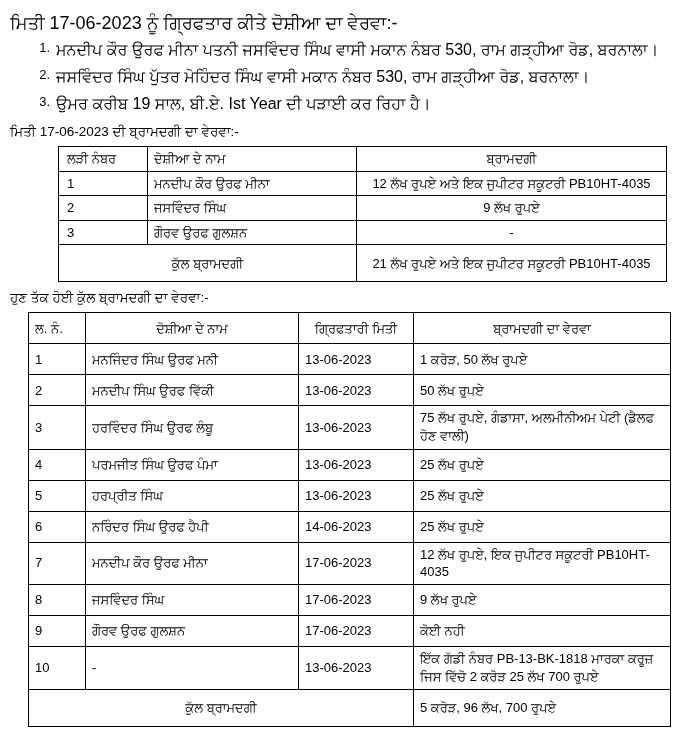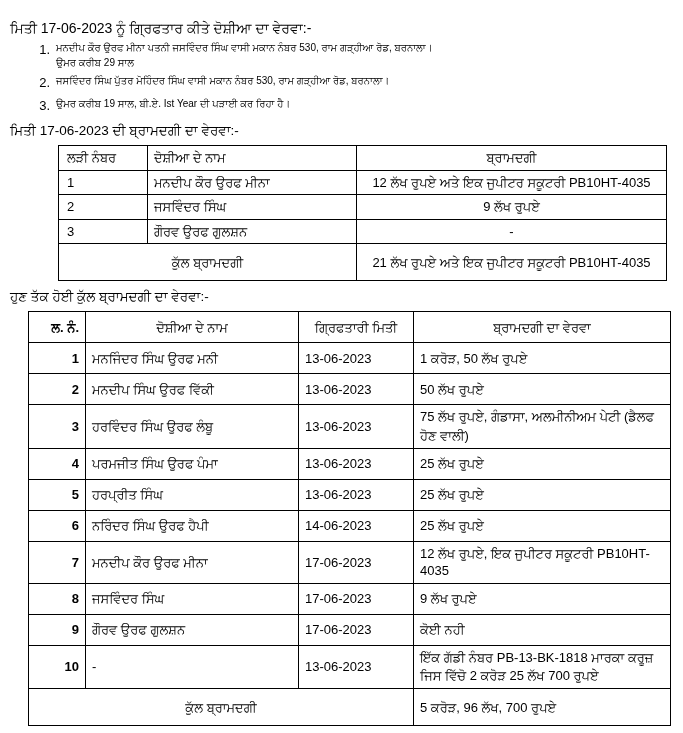--- a/index.html
+++ b/index.html
@@ -15,23 +15,23 @@
     position: relative;
     overflow: hidden;
   }
   .page {
     width: 683px;
     height: 733px;
     padding: 8px 10px 0 10px;
     box-sizing: border-box;
   }
   .heading {
-    font-size: 14px;
+    font-size: 18px;
     line-height: 1.45;
-    margin: 10px 0 2px 0;
+    margin: 2px 0 2px 0;
     white-space: nowrap;
   }
   ol.dossier-list {
     list-style: none;
     margin: 2px 0 6px 0;
     padding: 0 0 0 22px;
   }
   ol.dossier-list > li {
     display: flex;
     align-items: flex-start;
@@ -41,21 +41,21 @@
     width: 24px;
     flex: 0 0 24px;
     font-size: 13px;
     line-height: 1.5;
     text-align: right;
     padding-right: 6px;
     box-sizing: border-box;
   }
   .li-body {
     flex: 1 1 auto;
-    font-size: 10px;
+    font-size: 16px;
     line-height: 1.5;
   }
   .li-body .line2 {
     display: block;
   }
   .section-title {
     font-size: 13.5px;
     margin: 8px 0 6px 0;
   }
   table {
@@ -79,21 +79,21 @@
   #recovery-summary-table .c-name { width: 196px; }
   #recovery-summary-table .c-rec { width: auto; text-align: center; }
   #recovery-summary-table .total-label {
     text-align: center;
   }
   
   #recovery-detail-table {
     width: 643px;
     margin: 4px 0 0 18px;
   }
-  #recovery-detail-table .d-sr { width: 44px; text-align: right; font-weight: bold; }
+  #recovery-detail-table .d-sr { width: 44px; text-align: left; }
   #recovery-detail-table .d-name { width: 200px; }
   #recovery-detail-table .d-date { width: 102px; }
   #recovery-detail-table .d-det { width: auto; margin-top: 44px; }
   #recovery-detail-table thead td { text-align: center; }
   #recovery-detail-table tbody td.d-det { text-align: left; }
   #recovery-detail-table tr { height: 31px; }
   #recovery-detail-table .two-line { line-height: 1.4; }
   .total-row td { height: 30px; }
   .center { text-align: center; }
 </style>
@@ -102,21 +102,20 @@
 
 <div class="page">
 
   <div class="heading">ਮਿਤੀ 17-06-2023 ਨੂੰ ਗ੍ਰਿਫਤਾਰ ਕੀਤੇ ਦੋਸ਼ੀਆ ਦਾ ਵੇਰਵਾ:-</div>
 
   <ol class="dossier-list">
     <li>
       <span class="li-num">1.</span>
       <span class="li-body">
         <span>ਮਨਦੀਪ ਕੌਰ ਉਰਫ ਮੀਨਾ ਪਤਨੀ ਜਸਵਿੰਦਰ ਸਿੰਘ ਵਾਸੀ ਮਕਾਨ ਨੰਬਰ 530, ਰਾਮ ਗੜ੍ਹੀਆ ਰੋਡ, ਬਰਨਾਲਾ।</span>
-        <span class="line2">ਉਮਰ ਕਰੀਬ 29 ਸਾਲ</span>
       </span>
     </li>
     <li>
       <span class="li-num">2.</span>
       <span class="li-body">
         <span>ਜਸਵਿੰਦਰ ਸਿੰਘ ਪੁੱਤਰ ਮੋਹਿੰਦਰ ਸਿੰਘ ਵਾਸੀ ਮਕਾਨ ਨੰਬਰ 530, ਰਾਮ ਗੜ੍ਹੀਆ ਰੋਡ, ਬਰਨਾਲਾ।</span>
       </span>
     </li>
     <li>
       <span class="li-num">3.</span>

